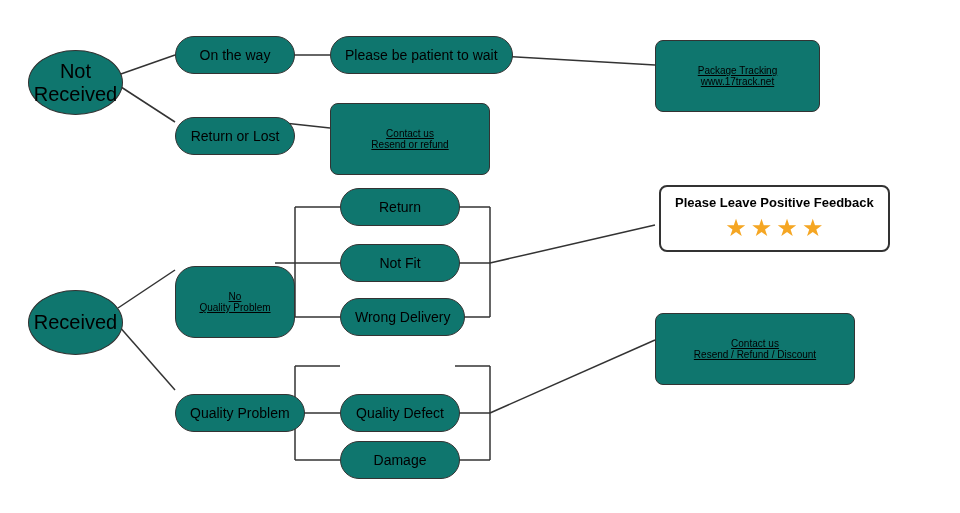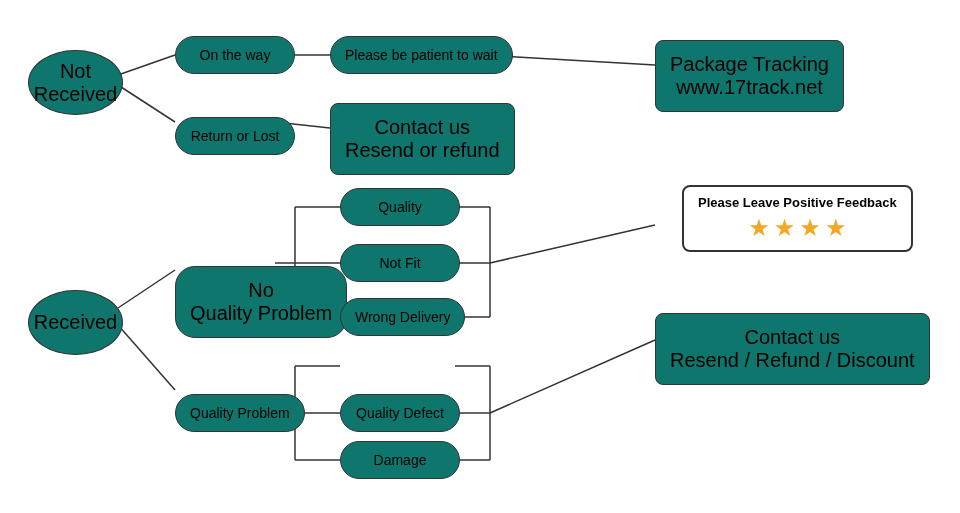--- a/index.html
+++ b/index.html
@@ -37,24 +37,25 @@
       border: 1.5px solid #333;
       border-radius: 20px;
       padding: 6px 14px;
       font-size: 14px;
       min-width: 120px;
       height: 38px;
     }
     .node-rect-large {
       border: 1.5px solid #333;
       border-radius: 8px;
-      padding: 12px 14px;
-      font-size: 20px;
+      padding: 24px 14px;
+      font-size: 10px;
       min-width: 150px;
       text-align: center;
+      text-decoration: underline;
     }
     .node-feedback {
       border: 2px solid #333;
       border-radius: 8px;
       padding: 8px 14px;
       font-size: 13px;
       background: #fff;
       text-align: center;
     }
     svg.lines {
@@ -171,41 +172,41 @@
   <div class="node node-rect-large" style="left:175px; top:238px; min-width:120px; border-radius:20px;margin-top:28px;">
     <span style="white-space:pre-line; text-align:center;">No
 Quality Problem</span>
   </div>
 
   <div class="node node-rect" style="left:175px; top:394px;">
     <span>Quality Problem</span>
   </div>
 
   <div class="node node-rect" style="left:340px; top:188px; min-width:120px;">
-    <span>Quality</span>
+    <span>Return</span>
   </div>
 
   <div class="node node-rect" style="left:340px; top:298px; min-width:120px;">
     <span>Wrong Delivery</span>
   </div>
 
   <div class="node node-rect" style="left:340px; top:244px; min-width:120px;">
     <span>Not Fit</span>
   </div>
 
 
   <div class="node node-rect" style="left:340px; top:441px; min-width:120px;">
     <span>Damage</span>
   </div>
 
   <div class="node node-rect" style="left:340px; top:394px; min-width:120px;">
     <span>Quality Defect</span>
   </div>
 
-  <div class="node-feedback" style="position:absolute; left:682px; top:185px; min-width:200px;">
+  <div class="node-feedback" style="position:absolute; left:659px; top:185px; min-width:200px;">
     <div style="font-size:13px; font-weight:bold; margin-bottom:4px;">Please Leave Positive Feedback</div>
     <div class="stars-row">
       <span class="star">★</span>
       <span class="star">★</span>
       <span class="star">★</span>
       <span class="star">★</span>
     </div>
   </div>
 
   <div class="node node-rect-large" style="left:655px; top:313px; min-width:200px;">

